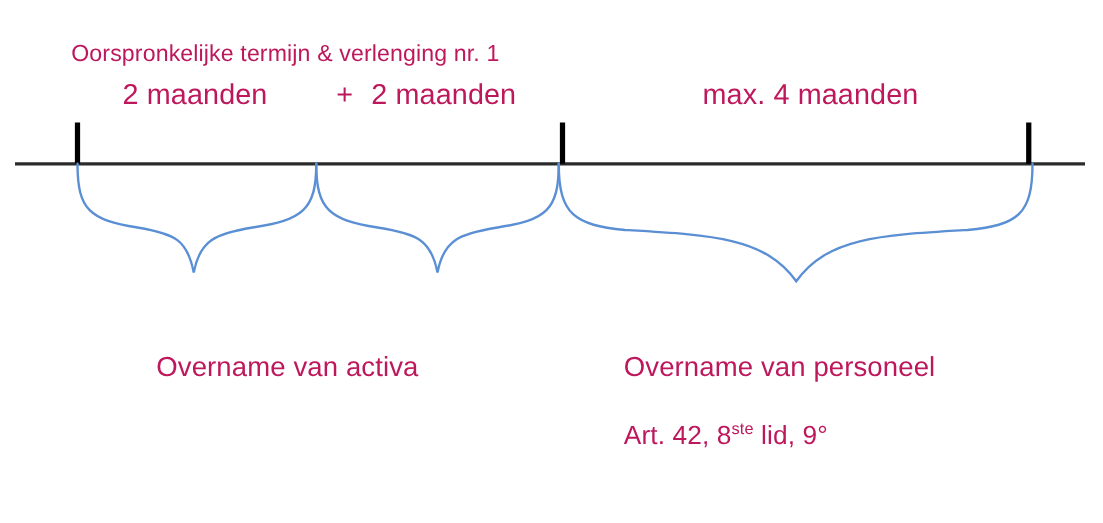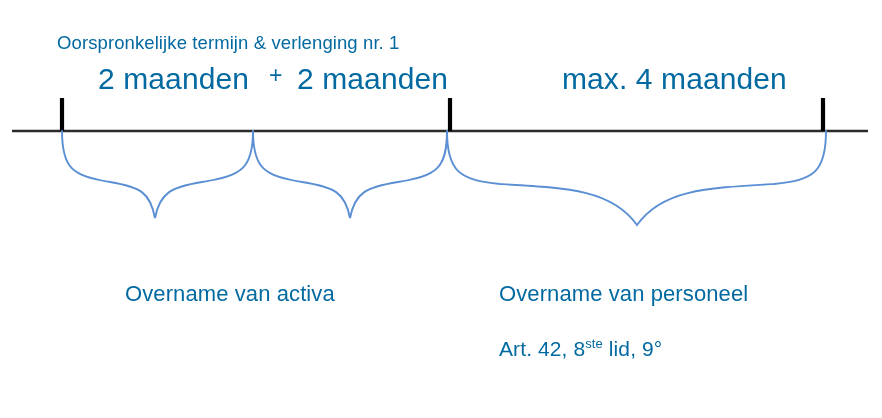--- a/index.html
+++ b/index.html
@@ -14,29 +14,29 @@
   #diagram {
     position: relative;
     width: 882px;
     height: 418px;
     background: #ffffff;
     overflow: hidden;
   }
   .txt {
     position: absolute;
     white-space: nowrap;
-    color: #0369a1;
+    color: #be185d;
     line-height: 1;
   }
   .caption-small {
     font-size: 18.5px;
     letter-spacing: 0.1px;
   }
   .caption-big {
-    font-size: 30px;
+    font-size: 23px;
     letter-spacing: 0.1px;
   }
   .label-main {
     font-size: 22px;
     letter-spacing: 0.1px;
   }
   .label-art {
     font-size: 21px;
     letter-spacing: 0.1px;
   }

